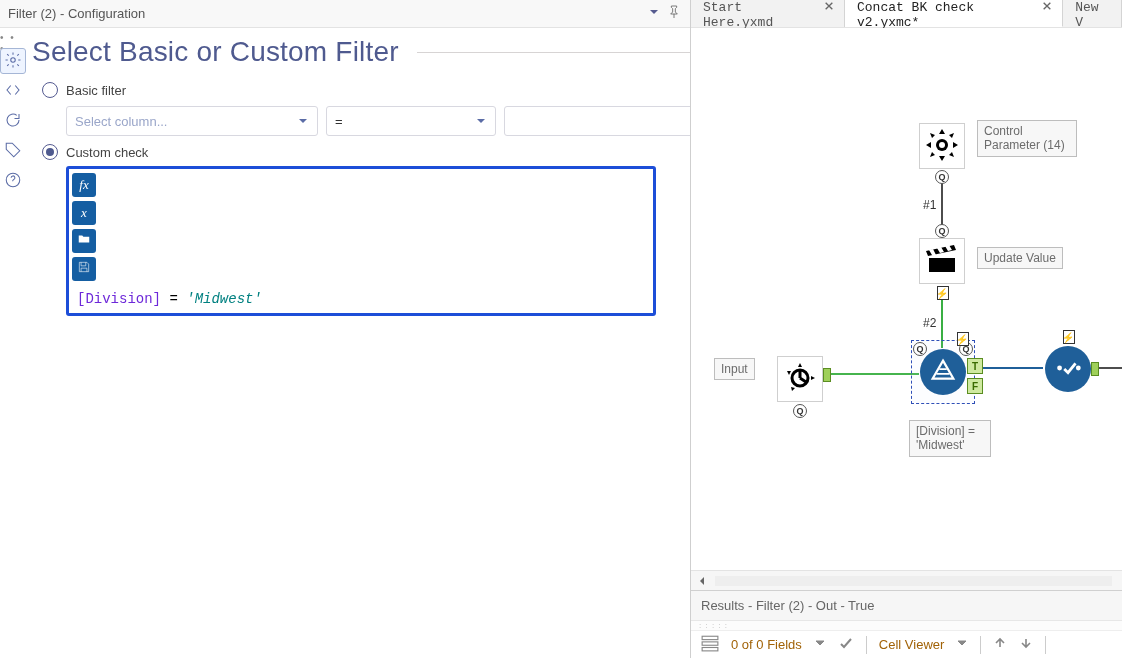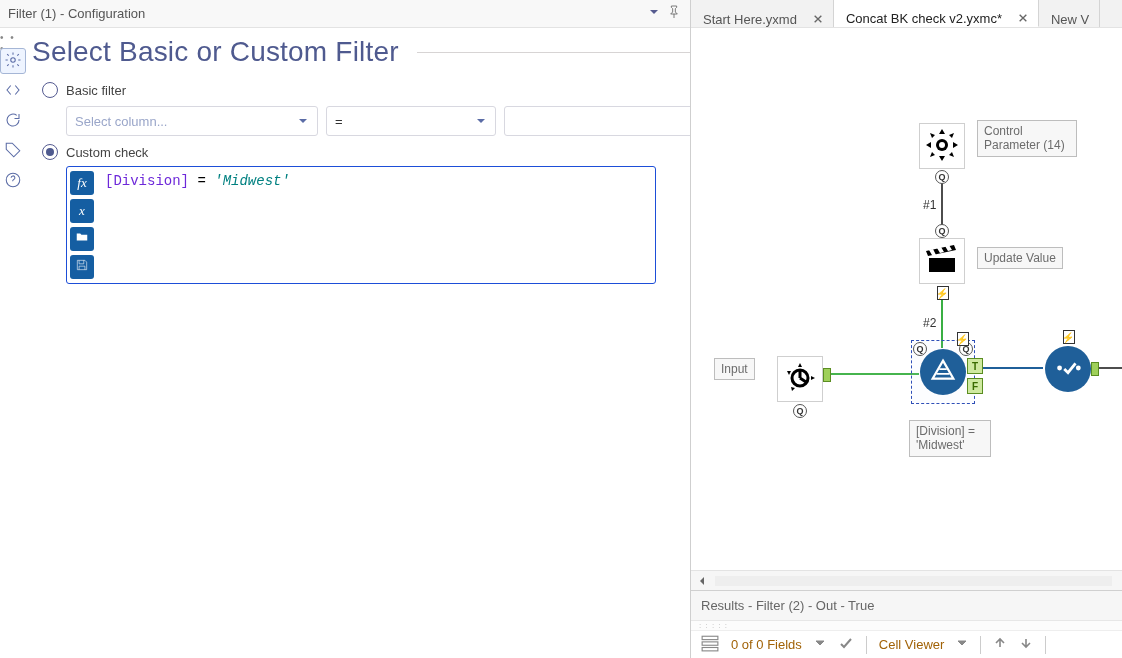--- a/index.html
+++ b/index.html
@@ -121,25 +121,26 @@
   }
   .combo .ph { color:#9aa6c9; }
   .combo .chev { margin-left:auto; width:12px;height:12px; }
   .combo .chev svg { width:12px;height:12px; fill:#5b6ca6; }
   .combo-col { width:252px; }
   .combo-op { width:170px; }
   .combo-val { width:190px; }
   .expr-box {
     margin: 4px 0 6px 34px;
     width: 590px;
-    border:1px solid #1d4ed8;
+    border:3px solid #1d4ed8;
     border-radius:3px;
     background:#fff;
     display:flex;
     min-height:110px;
+    flex-direction:column;
   }
   .expr-icons {
     width:30px;
     padding:4px 3px;
     display:flex;
     flex-direction:column;
     gap:4px;
   }
   .expr-icon-btn {
     width:24px;height:24px;
@@ -171,26 +172,27 @@
   }
   .tabs-row {
     height:28px;
     background:#f2f2f2;
     display:flex;
     align-items:stretch;
     border-bottom:1px solid #e3e3e3;
   }
   .tab {
     display:flex;
-    align-items:flex-end;
+    align-items:flex-start;
     padding:0 10px 0 12px;
     border-right:1px solid #d4d4d4;
     color:#555;
     gap:16px;
     background:#f2f2f2;
+    font-family:Liberation Mono, monospace;
   }
   .tab.active { background:#fff; color:#222; border-bottom:1px solid #fff; position:relative; top:0; }
   .tab-close svg { width:10px;height:10px; stroke:#666; stroke-width:1.6; }
   .canvas-wrap {
     flex:1;
     position:relative;
     overflow:hidden;
     background:#fff;
   }
   .lbl-box {
@@ -300,21 +302,21 @@
   .sep { width:1px; height:18px; background:#ccc; }
   .tb-chev svg, .tb-icon svg { width:12px;height:12px; fill:#888; stroke:#888;}
 </style>
 </head>
 <body>
 
 <div class="app">
 
   <div class="config-panel">
     <div class="config-header">
-      <span class="config-header-title">Filter (1) - Configuration</span>
+      <span class="config-header-title">Filter (2) - Configuration</span>
       <div class="config-header-icons">
         <span class="chevron-down-small">
           <svg viewBox="0 0 12 12">
               <path d="M2 4 L6 8 L10 4 Z"></path>
             </svg>
         </span>
         <span class="pin-btn">
           <svg viewBox="0 0 24 24">
               <path d="M8 3 h8 v2 l-2 2 v5 l3 3 h-10 l3-3 v-5 l-2-2 z M12 15 v6"></path>
             </svg>

